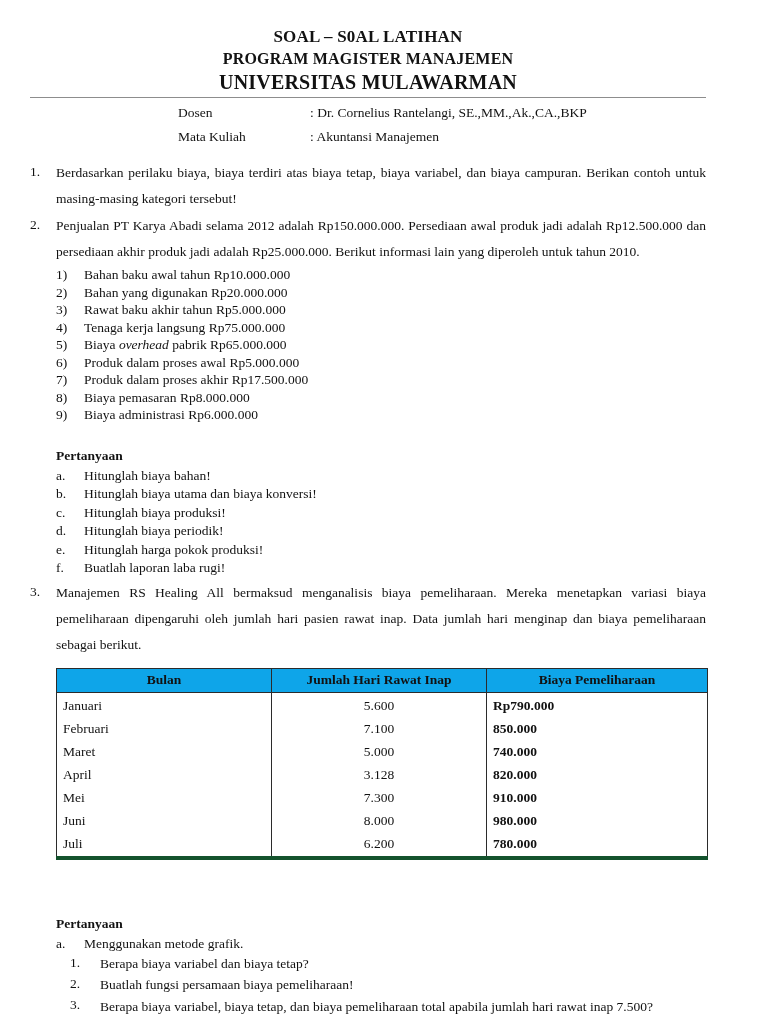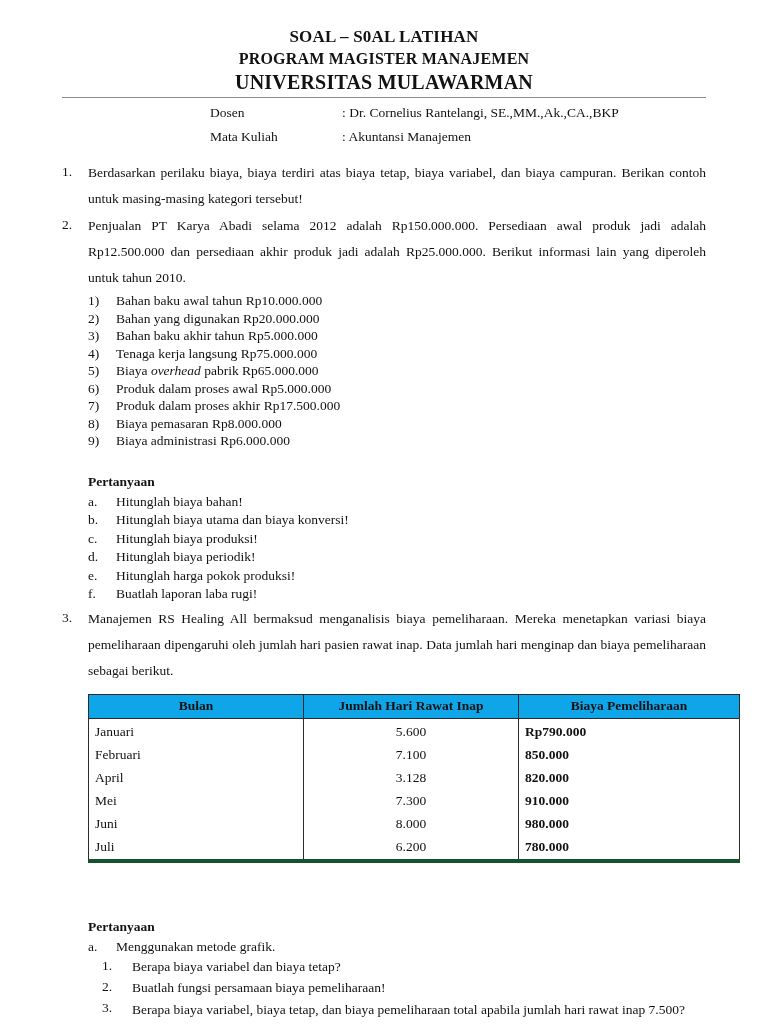--- a/index.html
+++ b/index.html
@@ -14,21 +14,21 @@
     font-family: "Liberation Serif", "DejaVu Serif", serif;
     color: #121212;
     overflow: hidden;
     position: relative;
   }
 
   .page {
     width: 768px;
     height: 1024px;
     box-sizing: border-box;
-    padding: 26px 62px 0 62px;
+    padding: 26px 62px 0 30px;
     position: relative;
   }
 
   
   .doc-title {
     text-align: center;
     font-weight: bold;
     letter-spacing: 0.2px;
   }
   .title-line1 { font-size: 17px; line-height: 21px; }
@@ -221,21 +221,21 @@
         <div class="sub-item">
           <div class="sub-marker">1)</div>
           <div class="sub-text">Bahan baku awal tahun Rp10.000.000</div>
         </div>
         <div class="sub-item">
           <div class="sub-marker">2)</div>
           <div class="sub-text">Bahan yang digunakan Rp20.000.000</div>
         </div>
         <div class="sub-item">
           <div class="sub-marker">3)</div>
-          <div class="sub-text">Bahan baku akhir tahun Rp5.000.000</div>
+          <div class="sub-text">Rawat baku akhir tahun Rp5.000.000</div>
         </div>
         <div class="sub-item">
           <div class="sub-marker">4)</div>
           <div class="sub-text">Tenaga kerja langsung Rp75.000.000</div>
         </div>
         <div class="sub-item">
           <div class="sub-marker">5)</div>
           <div class="sub-text"><span>Biaya </span><em class="it">overhead</em><span> pabrik Rp65.000.000</span></div>
         </div>
         <div class="sub-item">
@@ -304,20 +304,25 @@
       <tbody>
         <tr>
           <td class="col-month">Januari</td>
           <td class="col-days">5.600</td>
           <td class="col-cost">Rp790.000</td>
         </tr>
         <tr>
           <td class="col-month">Februari</td>
           <td class="col-days">7.100</td>
           <td class="col-cost">850.000</td>
+        </tr>
+        <tr>
+          <td class="col-month">Maret</td>
+          <td class="col-days">5.000</td>
+          <td class="col-cost">740.000</td>
         </tr>
         <tr>
           <td class="col-month">April</td>
           <td class="col-days">3.128</td>
           <td class="col-cost">820.000</td>
         </tr>
         <tr>
           <td class="col-month">Mei</td>
           <td class="col-days">7.300</td>
           <td class="col-cost">910.000</td>

